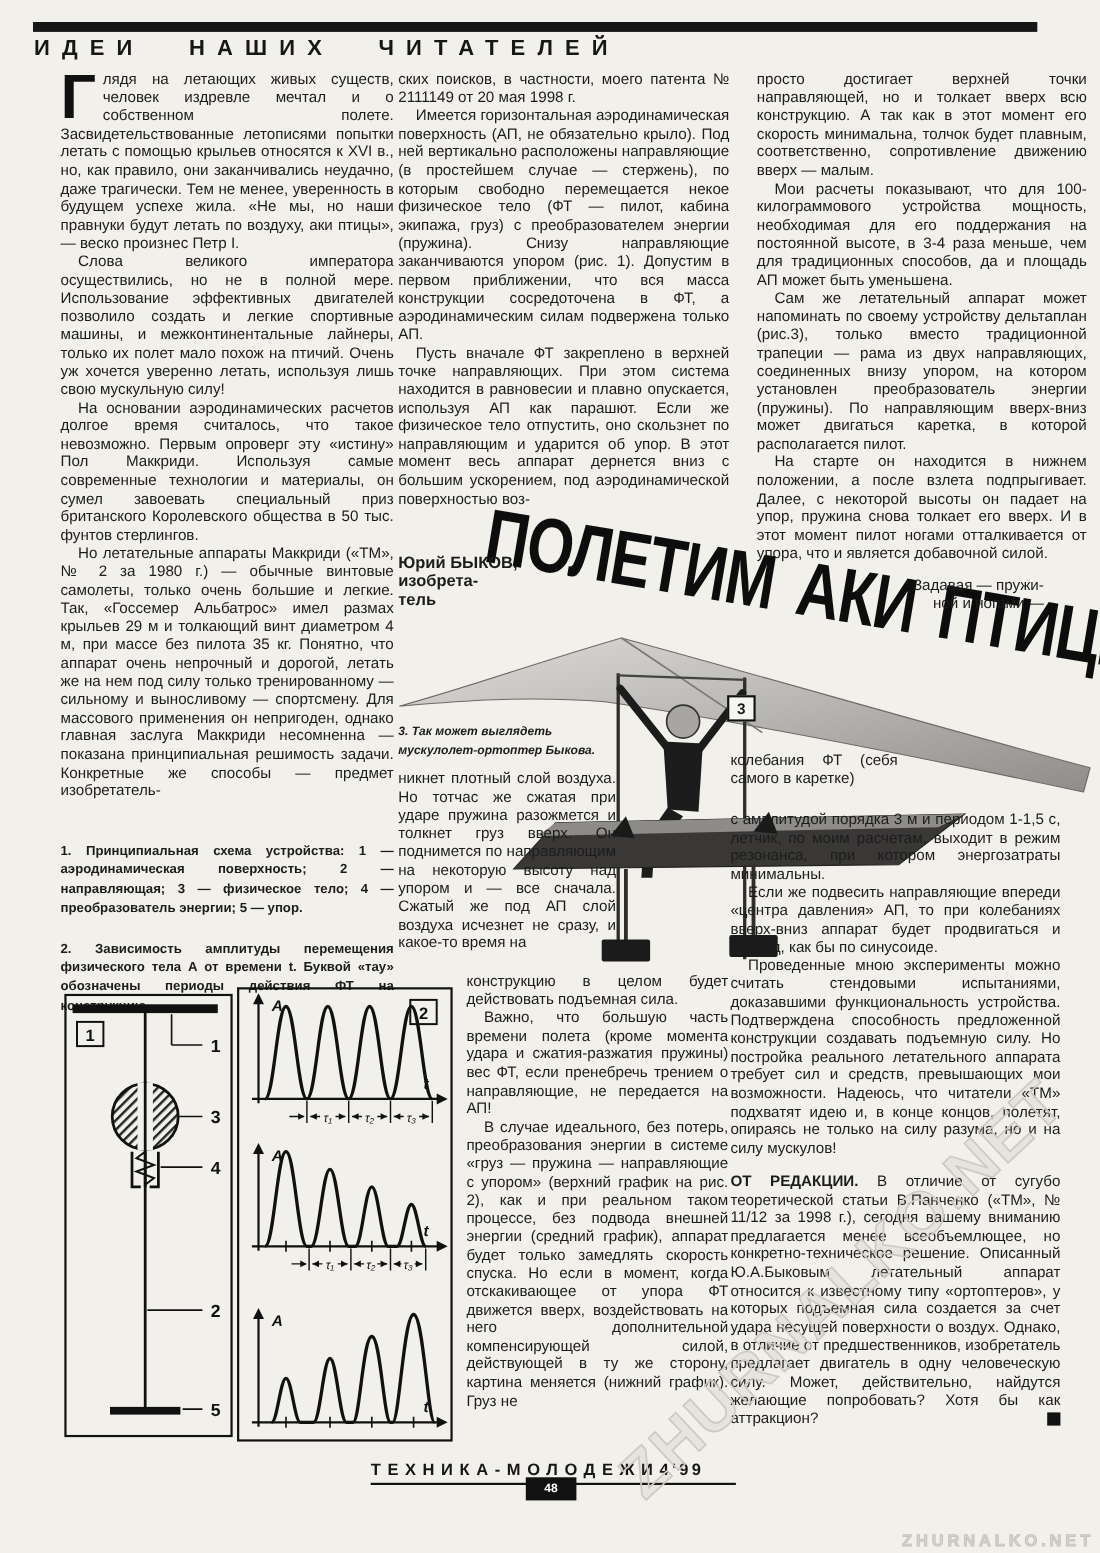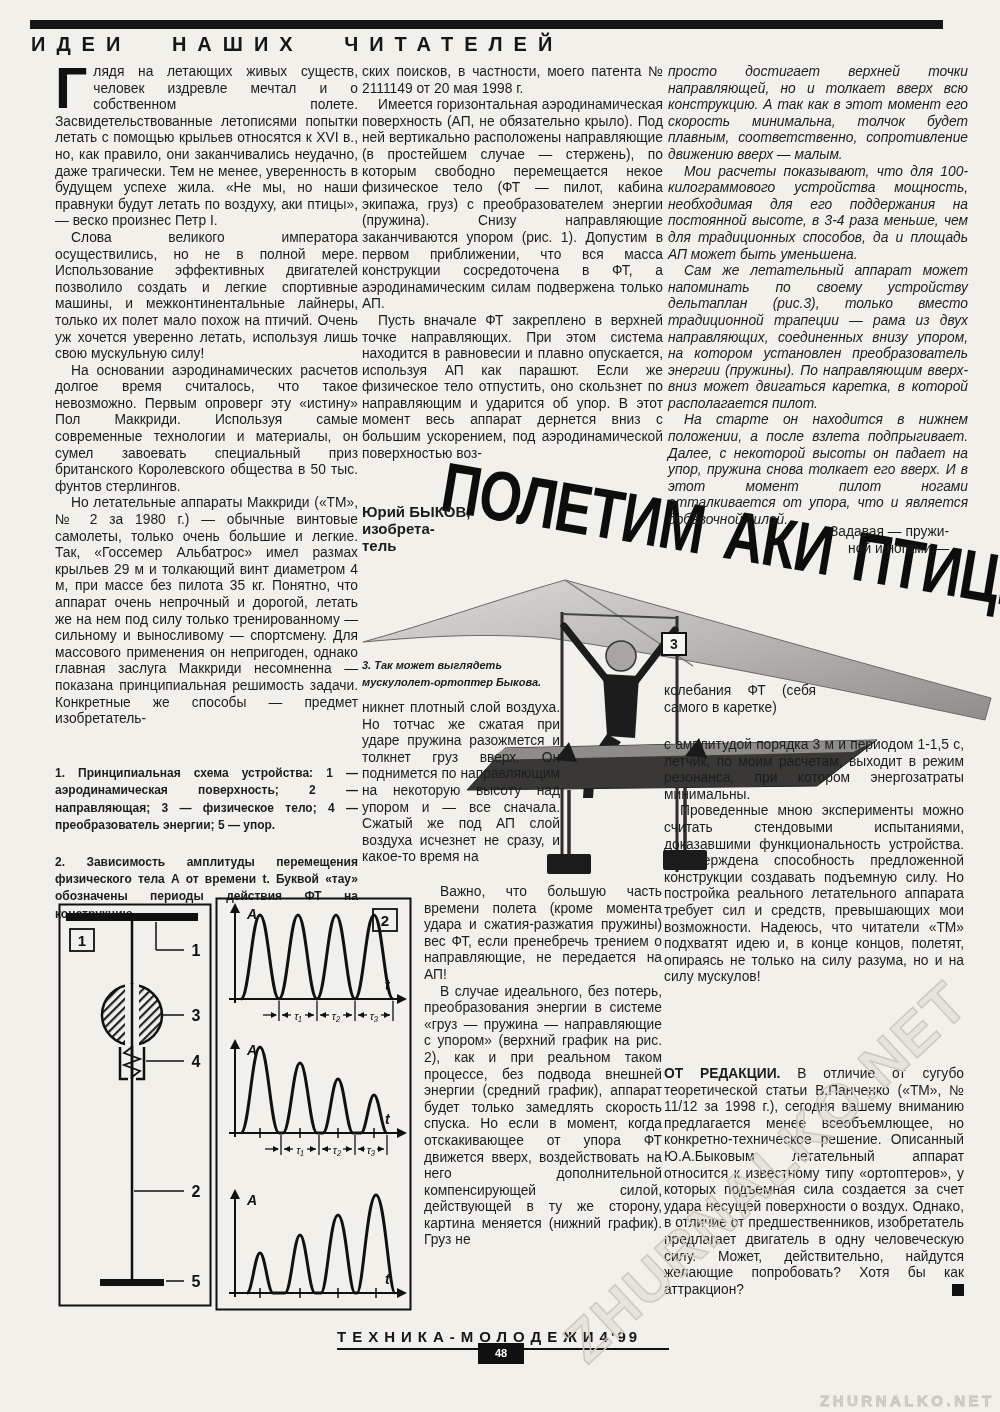--- a/index.html
+++ b/index.html
@@ -18,21 +18,21 @@
   .col1{left:55px;top:64px;width:303px;}
   .captions{left:55px;top:753px;width:303px;font-weight:bold;
             font-size:12px;line-height:17.4px;text-align:justify;}
   .captions .cap2{margin-top:19px;}
   .col2a{left:362px;top:64px;width:301px;}
   .byline{left:362px;top:471px;width:112px;font-size:15px;line-height:17px;font-weight:bold;margin-top:32px;}
   .cap3{left:362px;top:657px;width:214px;font-weight:bold;font-style:italic;
         font-size:11px;line-height:17.4px;}
   .col2b{left:362px;top:700px;width:198px;}
   .col2c{left:424px;top:884px;width:238px;}
-  .col3a{left:668px;top:64px;width:300px;font-style:italic;}
+  .col3a{left:688px;top:64px;width:300px;}
   .zad{left:781px;top:524px;width:168px;text-align:right;}
   .zad span{display:block;}
   .col3b1{left:664px;top:683px;width:152px;}
   .col3b2{left:664px;top:737px;width:300px;}
   .ednote{left:664px;top:1066px;width:300px;}
   .ednote .lead{font-weight:bold;margin-top:20px;}
   .endsq{position:absolute;right:0;bottom:2px;width:12px;height:12px;background:#111;}
   
   .fig1{left:58px;top:903px;}
   .fig2{left:215px;top:897px;}
@@ -248,20 +248,21 @@
 
   <div class="abs fig3label">
     <span>3</span>
   </div>
 
   <div class="abs bodytxt col2b">
     <p>никнет плотный слой воздуха. Но тотчас же сжатая при ударе пружина разожмется и толкнет груз вверх. Он поднимется по направляющим на некоторую высоту над упором и — все сначала. Сжатый же под АП слой воздуха исчезнет не сразу, и какое-то время на</p>
   </div>
 
   <div class="abs bodytxt col2c">
+    <p>конструкцию в целом будет действовать подъемная сила.</p>
     <p class="ind">Важно, что большую часть времени полета (кроме момента удара и сжатия-разжатия пружины) вес ФТ, если пренебречь трением о направляющие, не передается на АП!</p>
     <p class="ind">В случае идеального, без потерь, преобразования энергии в системе «груз — пружина — направляющие с упором» (верхний график на рис. 2), как и при реальном таком процессе, без подвода внешней энергии (средний график), аппарат будет только замедлять скорость спуска. Но если в момент, когда отскакивающее от упора ФТ движется вверх, воздействовать на него дополнительной компенсирующей силой, действующей в ту же сторону, картина меняется (нижний график). Груз не</p>
   </div>
 
   <div class="abs bodytxt col3a">
     <p>просто достигает верхней точки направляющей, но и толкает вверх всю конструкцию. А так как в этот момент его скорость минимальна, толчок будет плавным, соответственно, сопротивление движению вверх — малым.</p>
     <p class="ind">Мои расчеты показывают, что для 100-килограммового устройства мощность, необходимая для его поддержания на постоянной высоте, в 3-4 раза меньше, чем для традиционных способов, да и площадь АП может быть уменьшена.</p>
     <p class="ind">Сам же летательный аппарат может напоминать по своему устройству дельтаплан (рис.3), только вместо традиционной трапеции — рама из двух направляющих, соединенных внизу упором, на котором установлен преобразователь энергии (пружины). По направляющим вверх-вниз может двигаться каретка, в которой располагается пилот.</p>
     <p class="ind">На старте он находится в нижнем положении, а после взлета подпрыгивает. Далее, с некоторой высоты он падает на упор, пружина снова толкает его вверх. И в этот момент пилот ногами отталкивается от упора, что и является добавочной силой.</p>
   </div>
@@ -270,20 +271,21 @@
     <span>Задавая — пружи-</span>
     <span>ной и ногами —</span>
   </div>
 
   <div class="abs bodytxt col3b1">
     <p>колебания ФТ (себя самого в каретке)</p>
   </div>
 
   <div class="abs bodytxt col3b2">
     <p>с амплитудой порядка 3 м и периодом 1-1,5 с, летчик, по моим расчетам, выходит в режим резонанса, при котором энергозатраты минимальны.</p>
+    <p class="ind">Если же подвесить направляющие впереди «центра давления» АП, то при колебаниях вверх-вниз аппарат будет продвигаться и вперед, как бы по синусоиде.</p>
     <p class="ind">Проведенные мною эксперименты можно считать стендовыми испытаниями, доказавшими функциональность устройства. Подтверждена способность предложенной конструкции создавать подъемную силу. Но постройка реального летательного аппарата требует сил и средств, превышающих мои возможности. Надеюсь, что читатели «ТМ» подхватят идею и, в конце концов, полетят, опираясь не только на силу разума, но и на силу мускулов!</p>
   </div>
 
   <div class="abs bodytxt ednote">
     <p><span class="lead">ОТ РЕДАКЦИИ.</span><span> В отличие от сугубо теоретической статьи В.Панченко («ТМ», № 11/12 за 1998 г.), сегодня вашему вниманию предлагается менее всеобъемлющее, но конкретно-техническое решение. Описанный Ю.А.Быковым летательный аппарат относится к известному типу «ортоптеров», у которых подъемная сила создается за счет удара несущей поверхности о воздух. Однако, в отличие от предшественников, изобретатель предлагает двигатель в одну человеческую силу. Может, действительно, найдутся желающие попробовать? Хотя бы как аттракцион?</span></p>
     <span class="endsq"></span>
   </div>
 
   <div class="abs footer-line">
     <span class="footer-mag">ТЕХНИКА-МОЛОДЕЖИ</span>

